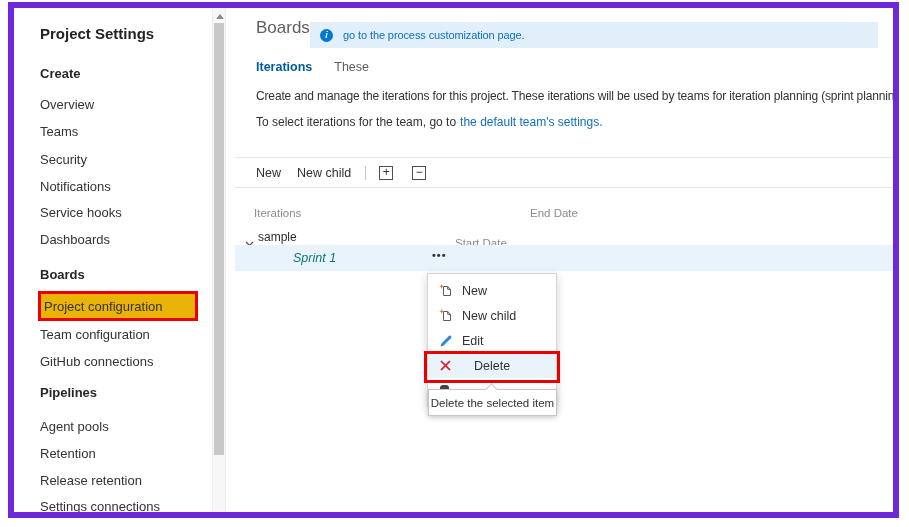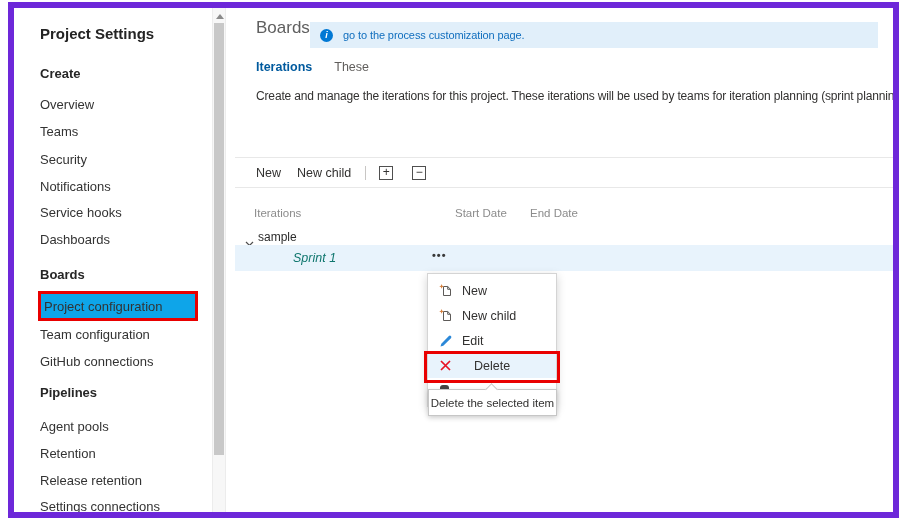--- a/index.html
+++ b/index.html
@@ -15,21 +15,21 @@
     border: 6px solid #6d28d9; background: #fff; overflow: hidden;
   }
 
   
   .sidebar { position: absolute; left: 0; top: 0; width: 198px; height: 100%; background: #fff; }
   .side-title { position: absolute; left: 26px; top: 17px; font-size: 15px; font-weight: bold; color: #242424; white-space: nowrap; }
   .side-item { position: absolute; left: 26px; font-size: 13px; color: #333; white-space: nowrap; cursor: pointer; }
   .side-section { font-weight: bold; color: #262626; cursor: default; }
   .side-selected-box {
     position: absolute; left: 24px; top: 283px; width: 160px; height: 30px;
-    border: 3px solid #e90000; background: #0ea5e9;
+    border: 3px solid #e90000; background: #eab308;
     display: flex; align-items: center; padding-left: 3px; cursor: pointer;
   }
   .side-selected-box span { font-size: 13px; color: #333; white-space: nowrap; }
 
   
   .vscroll { position: absolute; left: 198px; top: 0; width: 14px; height: 100%; background: #f7f7f7; border-left: 1px solid #ececec; border-right: 1px solid #ececec; }
   .vscroll-arrow { position: absolute; left: 3px; top: 6px; width: 0; height: 0;
     border-left: 4px solid transparent; border-right: 4px solid transparent; border-bottom: 5px solid #8a8a8a; }
   .vscroll-thumb { position: absolute; left: 1px; top: 15px; width: 10px; height: 432px; background: #c8c8c8; }
 
@@ -66,21 +66,21 @@
   .tb-sep { width: 1px; height: 14px; background: #c8c6c4; margin-left: 14px; }
   .tb-icon-btn {
     width: 14px; height: 14px; border: 1px solid #4f4f4f; margin-left: 13px;
     font-size: 12px; line-height: 11px; text-align: center; color: #323130; cursor: pointer;
   }
   .tb-icon-btn.collapse { margin-left: 19px; }
   .tb-btn.newchild { margin-left: 16px; }
 
   .thead { position: absolute; top: 199px; left: 0; width: 100%; height: 18px; }
   .th { position: absolute; font-size: 11.5px; color: #8c8c8c; white-space: nowrap; }
-  .th.c0 { left: 19px; } .th.c1 { left: 220px; } .th.c2 { left: 295px; }
+  .th.c0 { left: 19px; } .th.c1 { left: 220px; margin-top: 30px; } .th.c2 { left: 295px; }
 
   .row-parent { position: absolute; top: 221px; left: 0; width: 100%; height: 21px; cursor: pointer; }
   .chev { position: absolute; left: 10px; top: 4px; }
   .row-parent .label { position: absolute; left: 23px; top: 1px; font-size: 12px; color: #2b2b2b; }
 
   .row-selected { position: absolute; top: 237px; left: 0; width: 100%; height: 26px; background: #e8f3fc; cursor: pointer; }
   .row-selected .label { position: absolute; left: 58px; top: 6px; font-size: 12.5px; color: #0f766e; font-style: italic; }
   .more-btn { position: absolute; left: 197px; top: 4px; font-size: 11px; font-weight: bold; letter-spacing: 1px; color: #383838; cursor: pointer; }
 
   
@@ -157,20 +157,21 @@
       <span class="banner-link">go to the process customization page.</span>
     </div>
 
     <div class="tabs">
       <span class="tab active">Iterations</span>
       <span class="tab">These</span>
     </div>
 
     <div class="desc1"><span>Create and manage the iterations for this project. These iterations will be used by teams for iteration planning (sprint planning).</span> </div>
 
+    <div class="desc2"><span>To select iterations for the team, go to</span><span class="link">the default team's settings.</span></div>
 
     <div class="toolbar">
       <span class="tb-btn">New</span>
       <span class="tb-btn newchild">New child</span>
       <span class="tb-sep"></span>
       <span class="tb-icon-btn">+</span>
       <span class="tb-icon-btn collapse">−</span>
     </div>
 
     <div class="thead">

